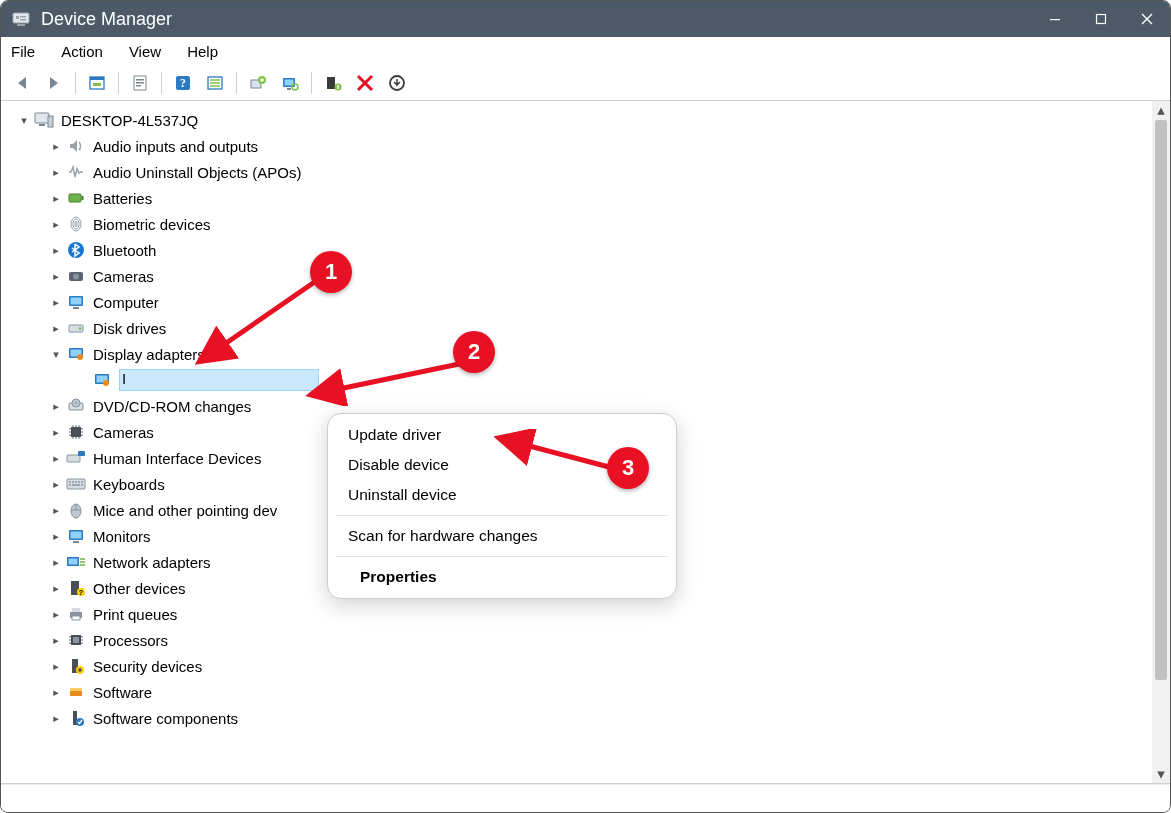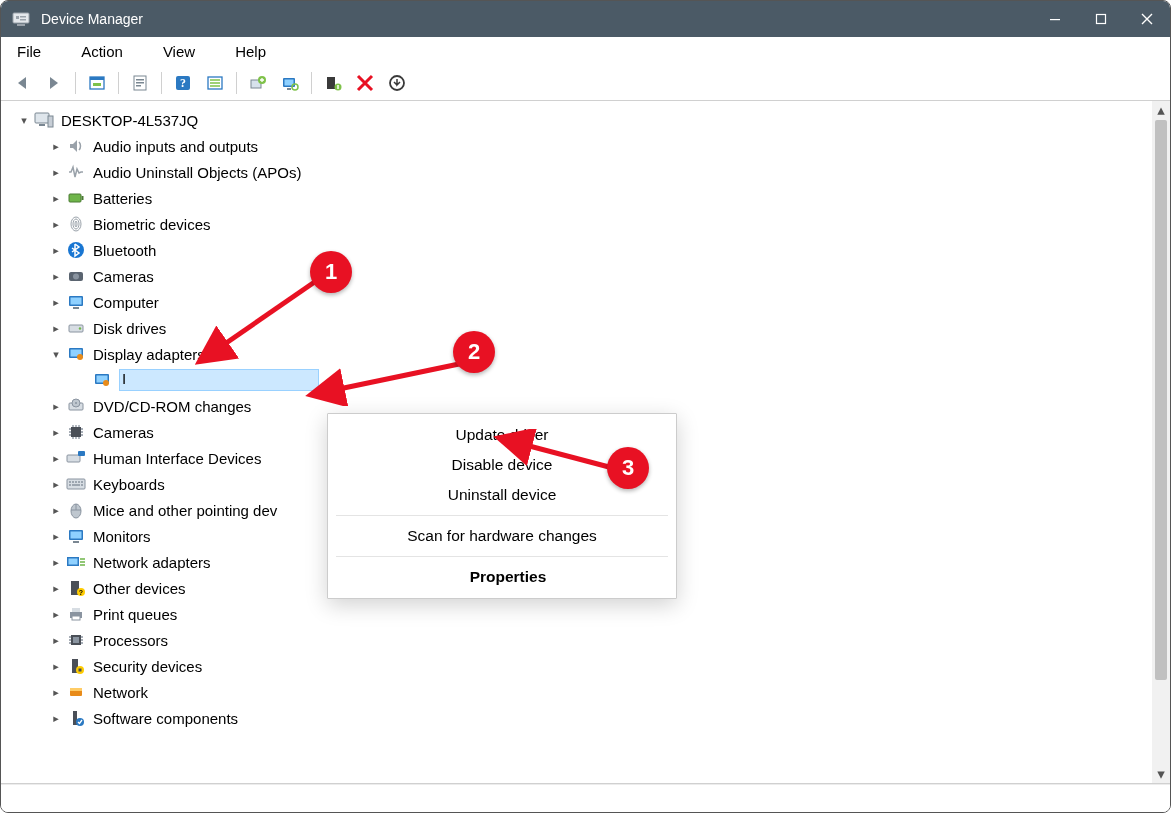--- a/index.html
+++ b/index.html
@@ -1,25 +1,25 @@
 <!DOCTYPE html>
 <html><head>
 <meta charset="utf-8">
 <style>
   * { box-sizing: border-box; }
   html, body { margin: 0; padding: 0; font-family: "Segoe UI", Tahoma, sans-serif; font-size: 15px; color: #000; background: #fff; }
   .window { width: 1171px; height: 813px; border: 1px solid #555; border-radius: 8px; overflow: hidden; position: relative; display: flex; flex-direction: column; background: #fff; }
   
   .titlebar { height: 36px; background: #4b5a66; color: #fff; display: flex; align-items: center; padding-left: 10px; }
   .titlebar .app-icon { width: 20px; height: 20px; margin-right: 10px; display:flex;align-items:center;justify-content:center; }
-  .titlebar .title { flex: 0 0 auto; font-size: 14px; }
+  .titlebar .title { flex: 0 0 auto; font-size: 18px; }
   .titlebar .spacer { flex: 1; }
   .titlebar .win-btn { width: 46px; height: 36px; display: flex; align-items: center; justify-content: center; color: #fff; }
   
-  .menubar { height: 28px; display: flex; align-items: center; padding-left: 6px; gap: 20px; background: #fff; }
+  .menubar { height: 28px; display: flex; align-items: center; padding-left: 0; gap: 6px; background: #fff; }
   .menubar .mi { padding: 2px 10px; font-size: 15px; }
   
   .toolbar { height: 36px; display: flex; align-items: center; padding-left: 6px; gap: 2px; border-bottom: 1px solid #d0d0d0; background: #fff; }
   .tool { width: 30px; height: 28px; display: flex; align-items: center; justify-content: center; border-radius: 2px; }
   .tool-sep { width: 1px; height: 22px; background: #d0d0d0; margin: 0 4px; }
   
   .body-wrap { flex: 1; display: flex; overflow: hidden; border-bottom: 1px solid #d0d0d0; }
   .tree-area { flex: 1; overflow: auto; padding: 6px 0 6px 4px; font-size: 15px; user-select: none; }
   .scrollbar { width: 18px; background: #f1f1f1; display:flex; flex-direction:column; }
   .sb-btn { height:18px; display:flex;align-items:center;justify-content:center; color:#555;}
@@ -29,21 +29,21 @@
   
   .node { display: flex; align-items: center; height: 26px; padding-right: 4px; white-space: nowrap; }
   .indent1 { padding-left: 10px; }
   .indent2 { padding-left: 42px; }
   .indent3 { padding-left: 68px; }
   .caret { width: 18px; text-align: center; color: #555; font-size: 11px; }
   .caret.empty { visibility: hidden; }
   .dev-icon { width: 22px; height: 20px; margin-right: 6px; display: inline-flex; align-items: center; justify-content:center; }
   .node.sel .sel-bg { background: #cce8ff; border:1px solid #99d1ff; display:inline-block; padding: 0 2px; height:22px; width:200px; }
   
-  .context-menu { position: absolute; left: 326px; top: 412px; width: 350px; background: #fff; border: 1px solid #ccc; border-radius: 1px; box-shadow: 0 6px 22px rgba(0,0,0,.18); padding: 6px 0; font-size: 15.5px; text-align: center; }
+  .context-menu { position: absolute; left: 326px; top: 412px; width: 350px; background: #fff; border: 1px solid #ccc; border-radius: 14px; box-shadow: 0 6px 22px rgba(0,0,0,.18); padding: 6px 0; font-size: 15.5px; }
   .cm-item { padding: 6px 20px; }
   .cm-item.bold { font-weight: 600; padding-left: 32px; }
   .cm-sep { height:1px; background:#e4e4e4; margin:5px 8px; }
   
   .badge { position: absolute; width: 42px; height: 42px; border-radius: 50%; background: #e81123; color: #fff; font-weight: 700; font-size: 22px; display: flex; align-items: center; justify-content: center; z-index: 30; box-shadow: 0 2px 4px rgba(0,0,0,.3); }
   .arrow { position: absolute; z-index: 25; pointer-events: none; }
   svg { display:block; }
 </style>
 </head>
 <body>
@@ -403,21 +403,21 @@
           <span class="label-span">Security devices</span>
         </div>
       <div class="node indent2">
           <span class="caret">▸</span>
           <span class="dev-icon">
             <svg width="18" height="18">
               <rect x="3" y="5" width="12" height="8" rx="1" fill="#e88b1a"></rect>
               <rect x="3" y="5" width="12" height="3" fill="#ffcc66"></rect>
             </svg>
           </span>
-          <span class="label-span">Network</span>
+          <span class="label-span">Software</span>
         </div>
       <div class="node indent2">
           <span class="caret">▸</span>
           <span class="dev-icon">
             <svg width="18" height="18">
               <rect x="6" y="2" width="4" height="14" fill="#4a4f57"></rect>
               <circle cx="13" cy="13" r="4" fill="#2b79c2"></circle>
               <path d="M11 13l1.5 1.5L15 11" fill="none" stroke="#fff" stroke-width="1.3"></path>
             </svg>
           </span>

